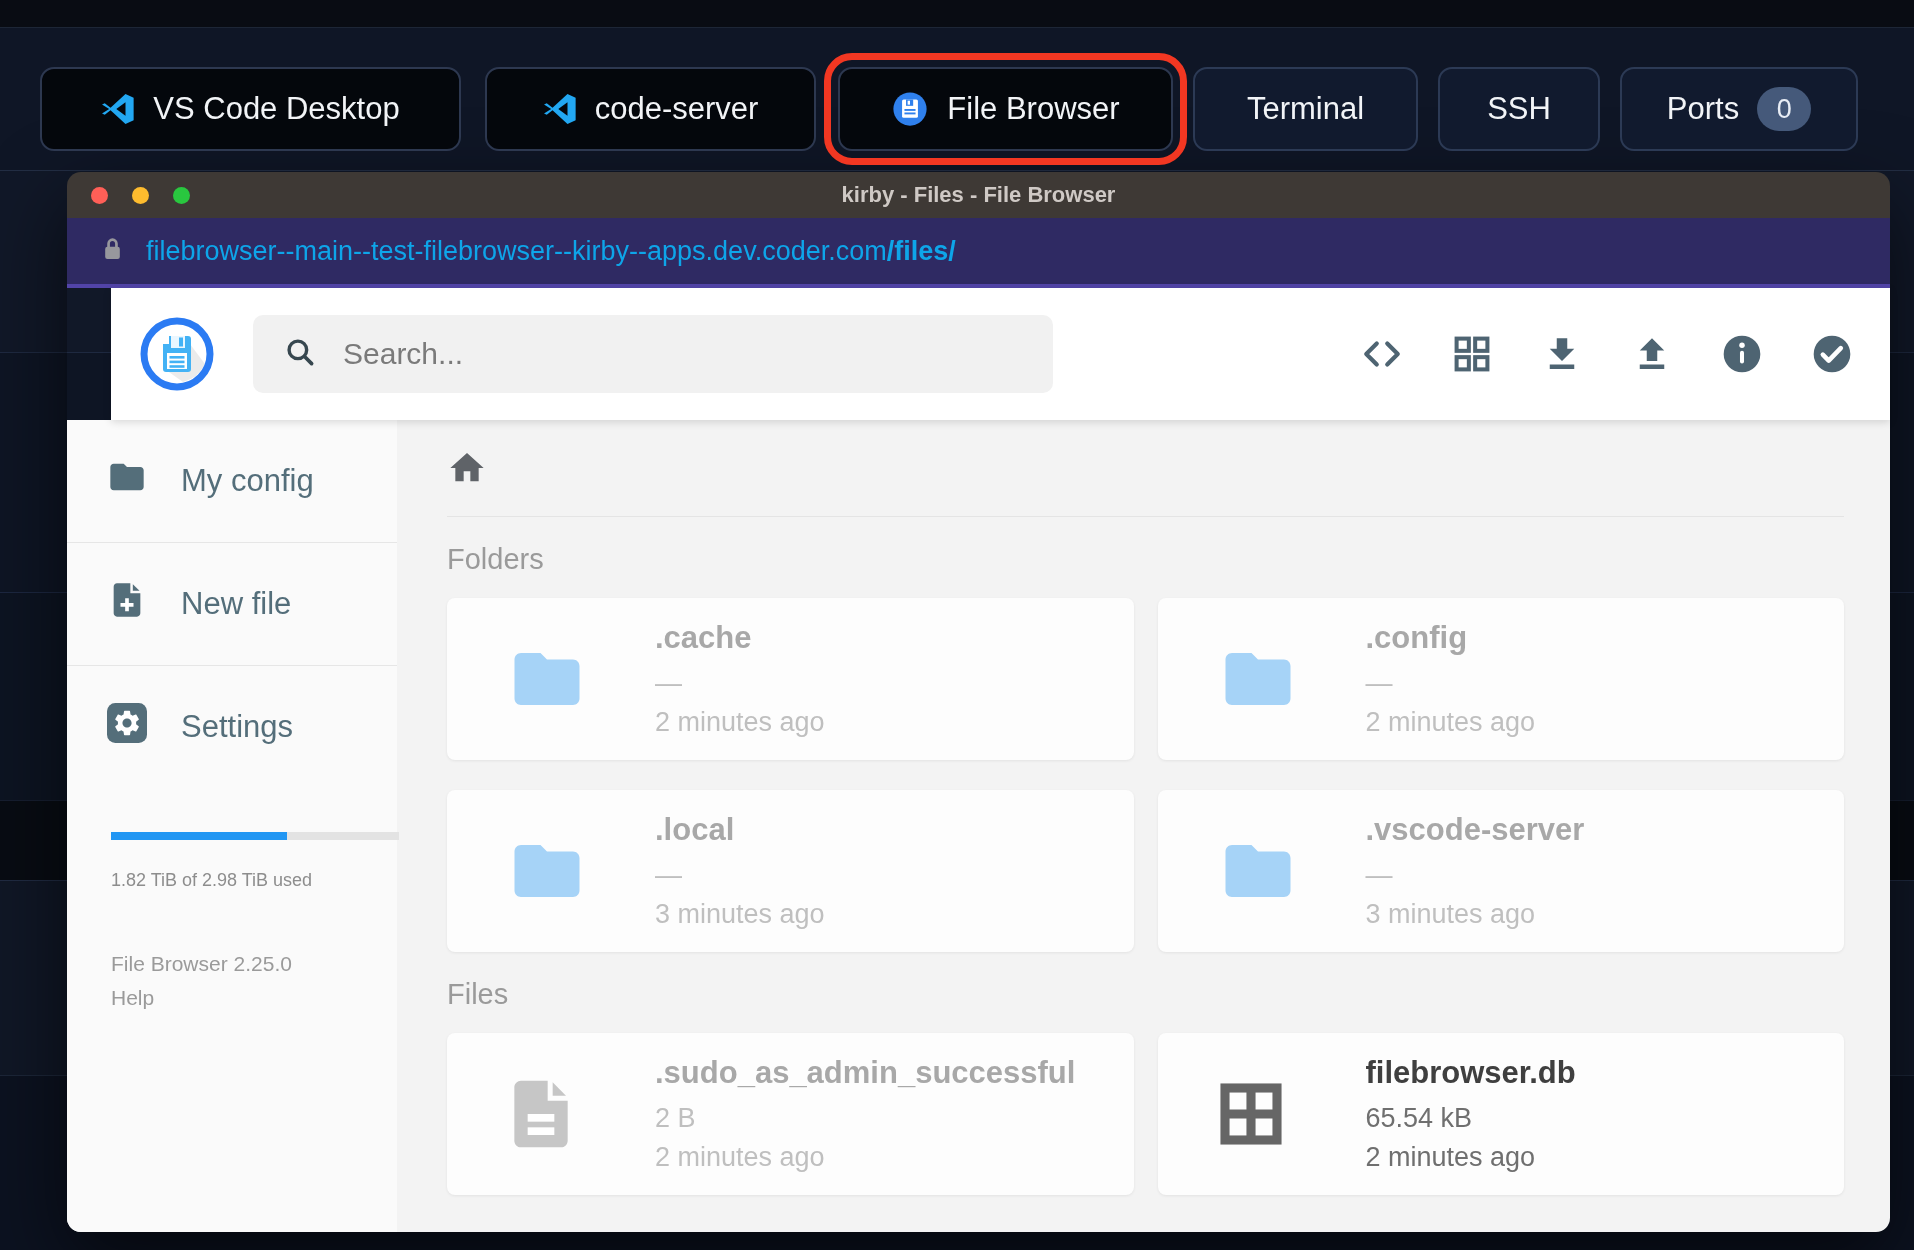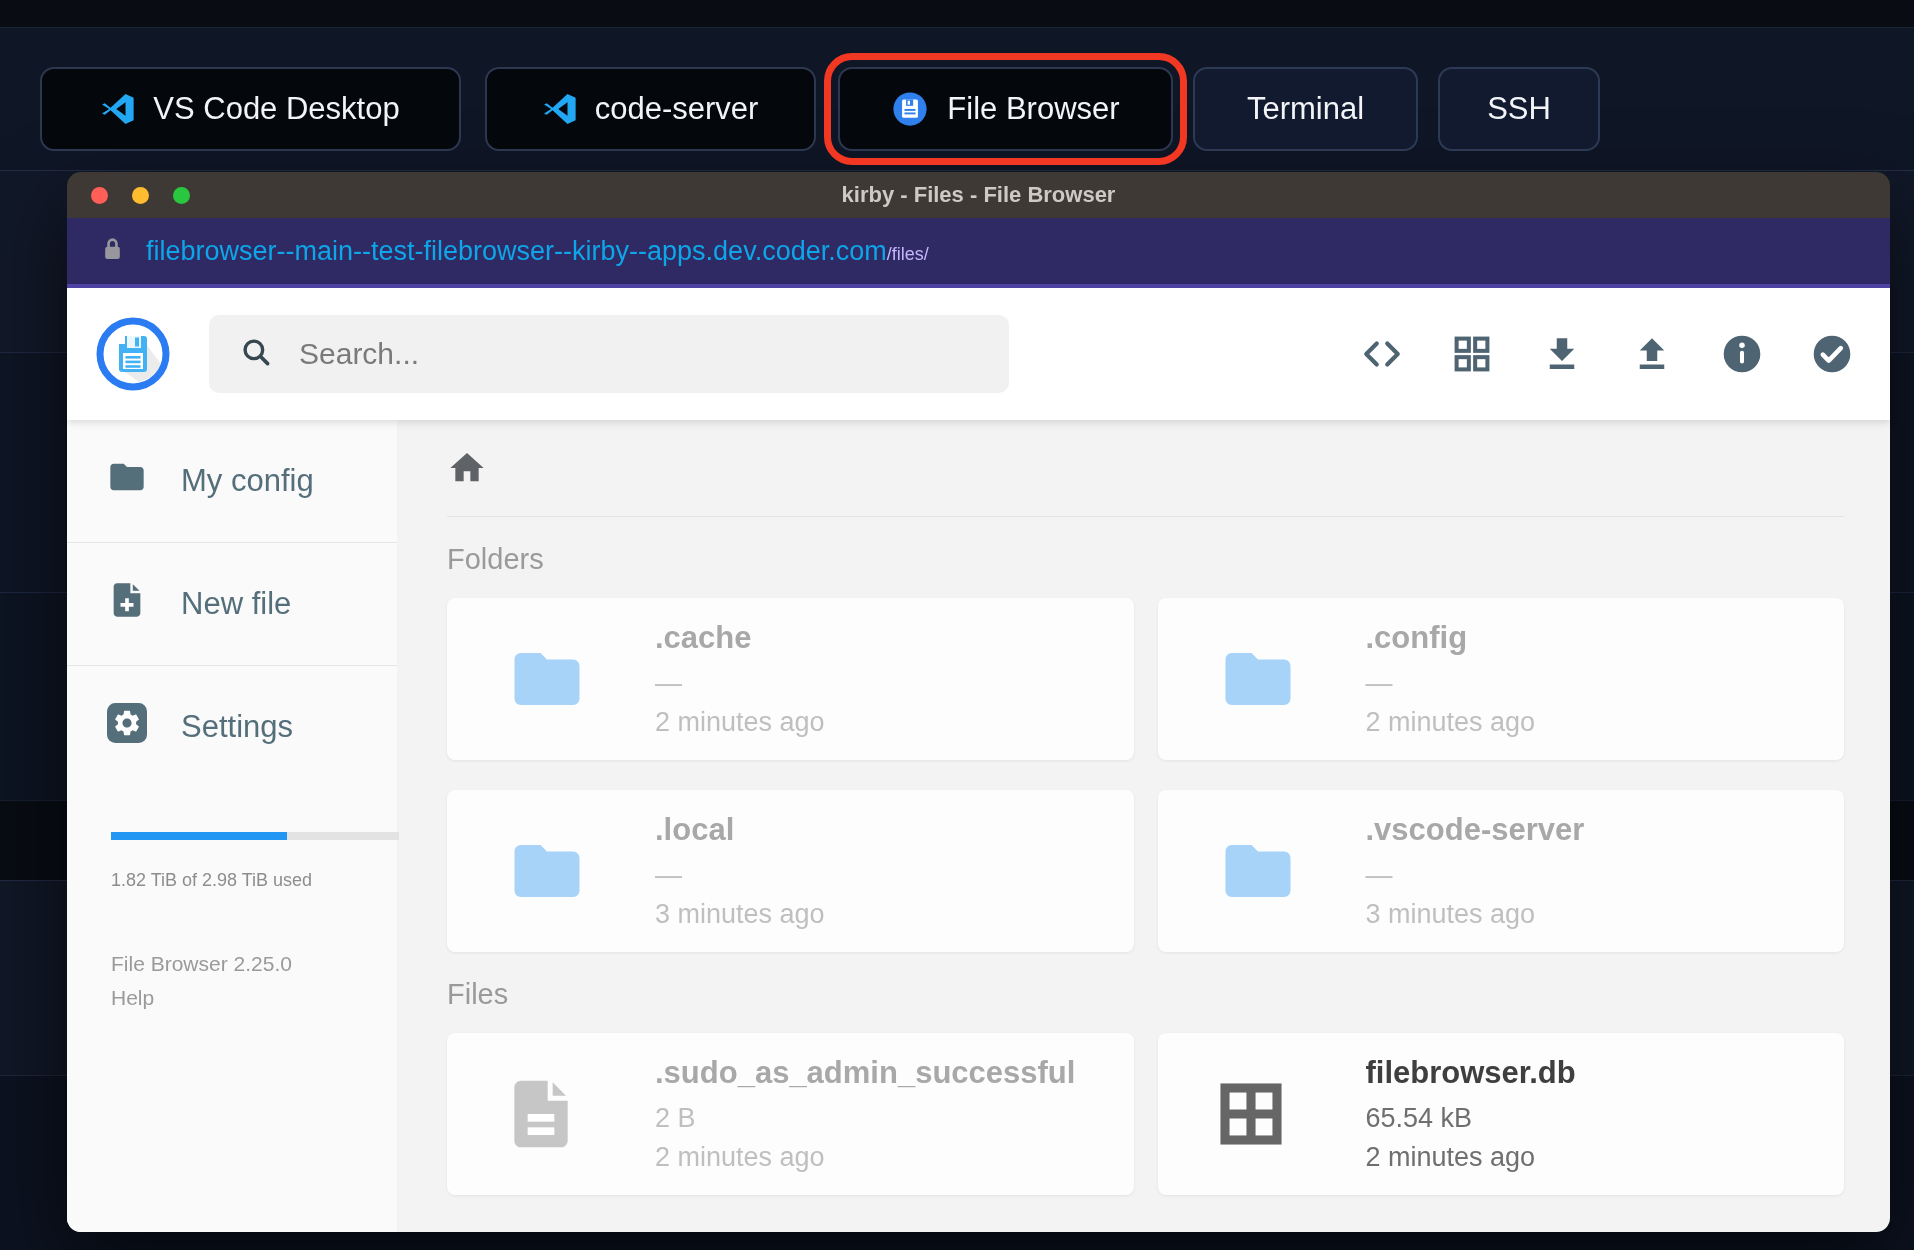--- a/index.html
+++ b/index.html
@@ -61,27 +61,27 @@
   .light.green{background:#29c73f;}
   .win-title{
     position:absolute;left:0;right:0;text-align:center;
     color:#cfc9c5;font-size:22px;font-weight:bold;
   }
   .urlbar{
     height:70px;background:#2f2a63;border-bottom:4px solid #5244a8;box-sizing:border-box;
     display:flex;align-items:center;padding-left:32px;gap:20px;
   }
   .urlbar .host{color:#0ea5e9;font-size:27px;}
-  .urlbar .path{color:#c4b5fd;font-size:18px;}
+  .urlbar .path{color:#0ea5e9;font-size:27px;font-weight:bold;}
 
   
   .appheader{
     height:132px;background:#ffffff;position:relative;z-index:2;
     box-shadow:0 2px 8px rgba(0,0,0,.14);
-    display:flex;align-items:center;
+    display:flex;align-items:center;margin-left:44px;
   }
   .logo{margin-left:28px;width:76px;height:76px;flex:none;}
   .searchbar{
     margin-left:38px;width:800px;height:78px;background:#f1f1f1;border-radius:10px;
     display:flex;align-items:center;padding-left:30px;gap:24px;box-sizing:border-box;
   }
   .searchbar input{
     border:none;background:transparent;outline:none;font-size:30px;color:#444;
     font-family:"Liberation Sans", sans-serif;width:600px;
   }
@@ -168,20 +168,24 @@
       </svg>
     </span>
     <span>File Browser</span>
   </div>
   <div class="highlight-ring"></div>
   <div class="app-btn outline btn-terminal">
     <span>Terminal</span>
   </div>
   <div class="app-btn outline btn-ssh">
     <span>SSH</span>
+  </div>
+  <div class="app-btn outline btn-ports">
+    <span>Ports</span>
+    <span class="ports-badge">0</span>
   </div>
 </div>
 
 <div class="window">
 
   <div class="titlebar">
     <div class="lights">
       <div class="light red"></div>
       <div class="light yellow"></div>
       <div class="light green"></div>

